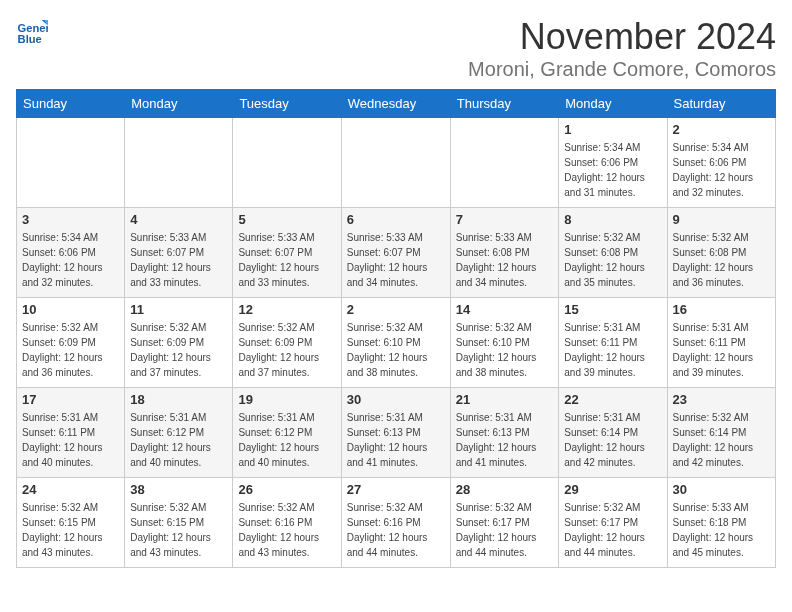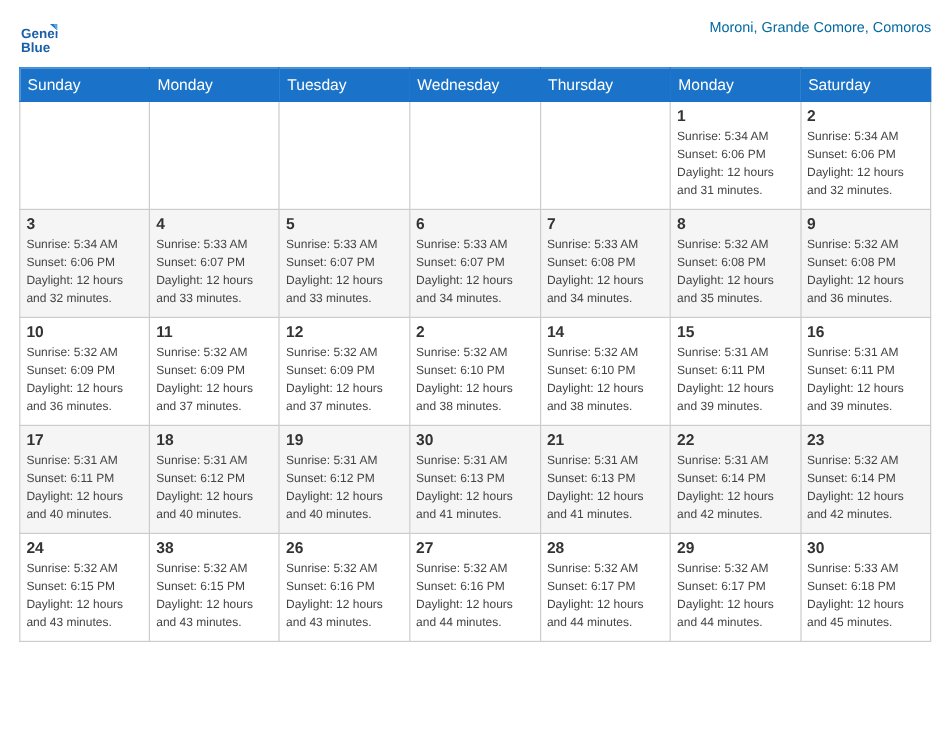--- a/index.html
+++ b/index.html
@@ -27,22 +27,22 @@
     }
     .title-area {
       text-align: right;
     }
     .month-title {
       font-size: 36px;
       font-weight: normal;
       color: #333;
     }
     .subtitle {
-      font-size: 12px;
-      color: #0369a1;
+      font-size: 20px;
+      color: #737373;
     }
     .calendar {
       width: 100%;
       border-collapse: collapse;
       font-size: 11px;
       border-radius: 24px;
     }
     .calendar thead th {
       background-color: #1a73c8;
       color: #fff;
@@ -85,20 +85,21 @@
 <div class="header-area">
   <div class="logo">
     <svg class="logo-icon" viewBox="0 0 40 40">
       <text x="2" y="20" font-size="14" font-weight="bold" fill="#1a5fa8">General</text>
       <text x="2" y="34" font-size="14" font-weight="bold" fill="#1a5fa8">Blue</text>
       <polygon points="32,5 40,12 36,5" fill="#1a73c8"></polygon>
       <polygon points="36,5 40,12 40,5" fill="#4da6e8"></polygon>
     </svg>
   </div>
   <div class="title-area">
+    <div class="month-title">November 2024</div>
     <div class="subtitle">Moroni, Grande Comore, Comoros</div>
   </div>
 </div>
 
 <table class="calendar">
   <thead>
     <tr>
     <th>Sunday</th>
         <th>Monday</th>
         <th>Tuesday</th>

